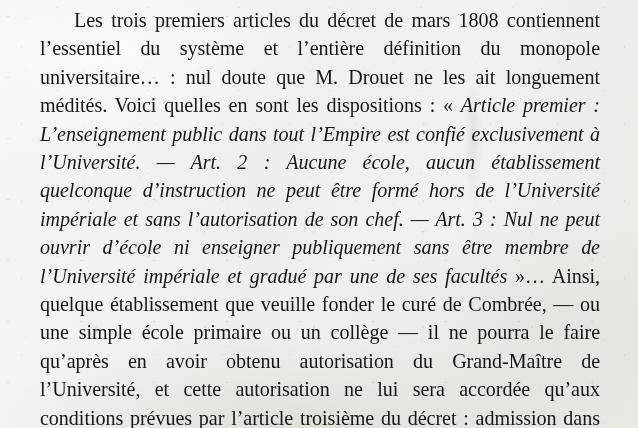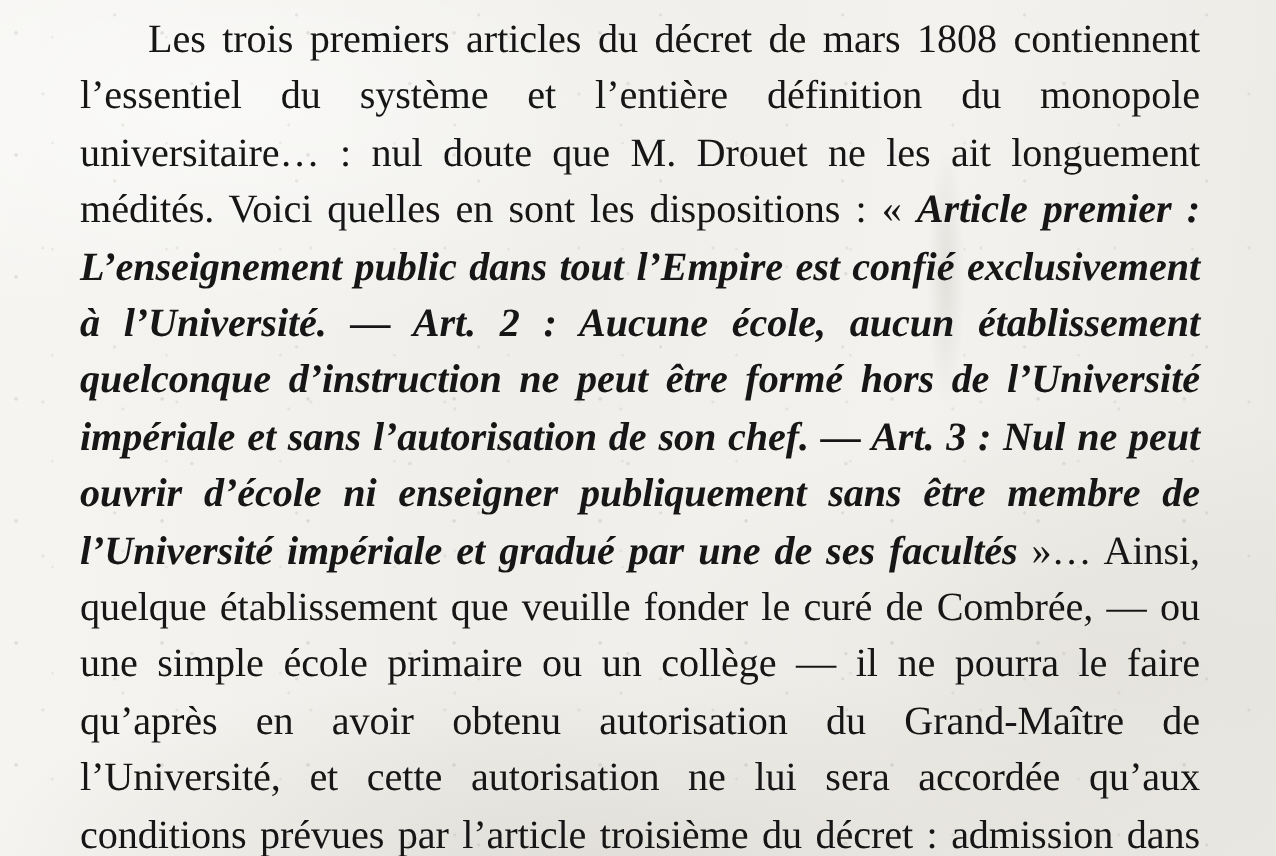--- a/index.html
+++ b/index.html
@@ -75,21 +75,20 @@
     font-size: 20.1px;
     line-height: 28.4px;
     color: #1b1a18;
     letter-spacing: -0.05px;
     word-spacing: 0.2px;
     text-rendering: optimizeLegibility;
   }
 
   .body-paragraph .quoted {
     font-style: italic;
-    font-weight: bold;
   }
 
   
   #text-column {
     filter: contrast(1.04) saturate(0);
   }
 </style>
 </head>
 <body>
 

